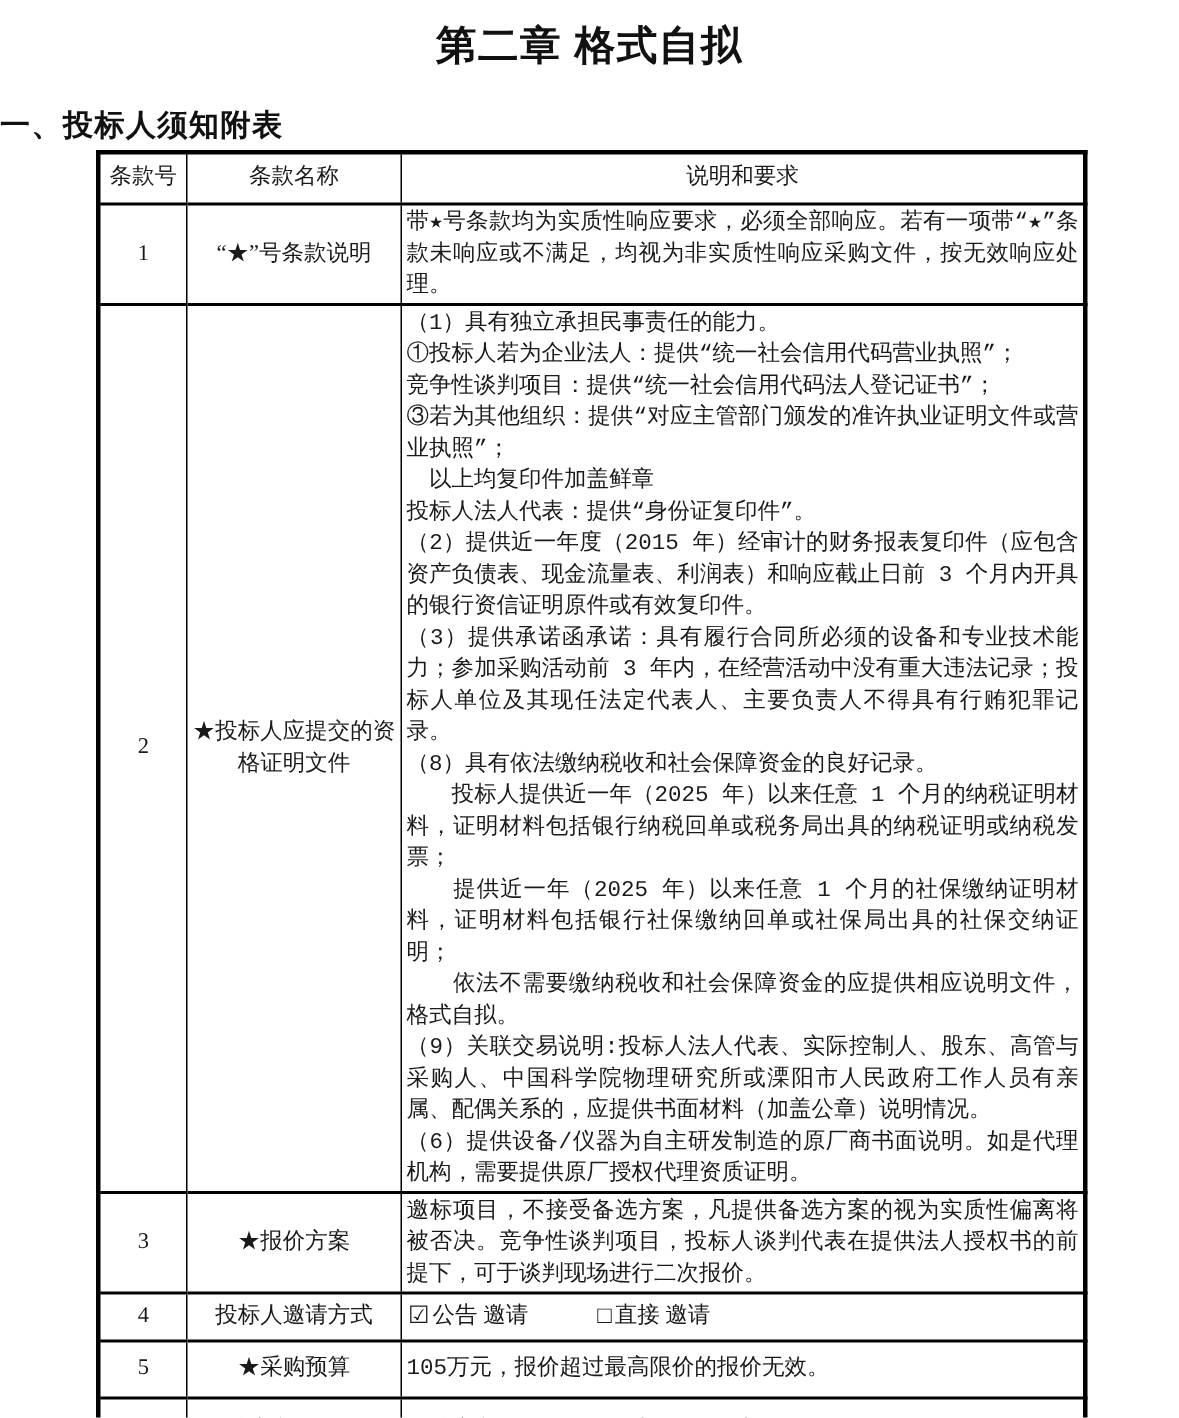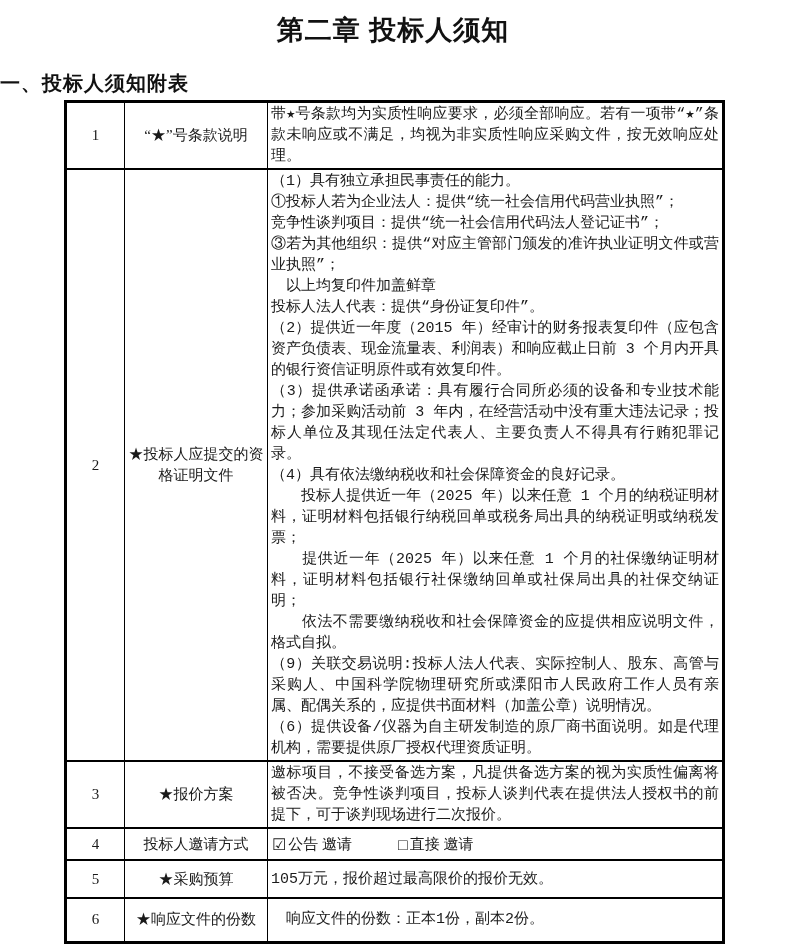--- a/index.html
+++ b/index.html
@@ -66,30 +66,35 @@
   tr.r4{height:32px;}
   tr.r5{height:38px;}
   tr.r6{height:44px;}
   .cb-group{display:flex;align-items:center;gap:46px;padding-left:1px;}
   .cb-item{display:inline-flex;align-items:center;white-space:nowrap;}
   .cb-symbol{font-size:16px;margin-right:2px;line-height:21px;}
 </style>
 </head>
 <body>
 
-<div class="page-title">第二章 投标人须知</div>
+<div class="page-title">第二章 格式自拟</div>
 <div class="page-subtitle">一、投标人须知附表</div>
 
 <table class="notice">
   <colgroup>
     <col class="c-no">
       <col class="c-name">
       <col class="c-desc">
   </colgroup>
   <tbody>
+    <tr class="r-header">
+      <td>条款号</td>
+      <td>条款名称</td>
+      <td>说明和要求</td>
+    </tr>
 
     <tr class="r1">
       <td class="cell-no">1</td>
       <td class="cell-name">“★”号条款说明</td>
       <td class="cell-desc">
         <div>
             <div class="para">带★号条款均为实质性响应要求，必须全部响应。若有一项带“★”条款未响应或不满足，均视为非实质性响应采购文件，按无效响应处理。</div>
           </div>
       </td>
     </tr>
@@ -100,21 +105,21 @@
       <td class="cell-desc">
         <div>
             <div class="para">（1）具有独立承担民事责任的能力。</div>
             <div class="para">①投标人若为企业法人：提供“统一社会信用代码营业执照”；</div>
             <div class="para">竞争性谈判项目：提供“统一社会信用代码法人登记证书”；</div>
             <div class="para">③若为其他组织：提供“对应主管部门颁发的准许执业证明文件或营业执照”；</div>
             <div class="para">　以上均复印件加盖鲜章</div>
             <div class="para">投标人法人代表：提供“身份证复印件”。</div>
             <div class="para">（2）提供近一年度（2015 年）经审计的财务报表复印件（应包含资产负债表、现金流量表、利润表）和响应截止日前 3 个月内开具的银行资信证明原件或有效复印件。</div>
             <div class="para">（3）提供承诺函承诺：具有履行合同所必须的设备和专业技术能力；参加采购活动前 3 年内，在经营活动中没有重大违法记录；投标人单位及其现任法定代表人、主要负责人不得具有行贿犯罪记录。</div>
-            <div class="para">（4）具有依法缴纳税收和社会保障资金的良好记录。</div>
+            <div class="para">（8）具有依法缴纳税收和社会保障资金的良好记录。</div>
             <div class="para">　　投标人提供近一年（2025 年）以来任意 1 个月的纳税证明材料，证明材料包括银行纳税回单或税务局出具的纳税证明或纳税发票；</div>
             <div class="para">　　提供近一年（2025 年）以来任意 1 个月的社保缴纳证明材料，证明材料包括银行社保缴纳回单或社保局出具的社保交纳证明；</div>
             <div class="para">　　依法不需要缴纳税收和社会保障资金的应提供相应说明文件，格式自拟。</div>
             <div class="para">（9）关联交易说明:投标人法人代表、实际控制人、股东、高管与采购人、中国科学院物理研究所或溧阳市人民政府工作人员有亲属、配偶关系的，应提供书面材料（加盖公章）说明情况。</div>
             <div class="para">（6）提供设备/仪器为自主研发制造的原厂商书面说明。如是代理机构，需要提供原厂授权代理资质证明。</div>
           </div>
       </td>
     </tr>
 
     <tr class="r3">

